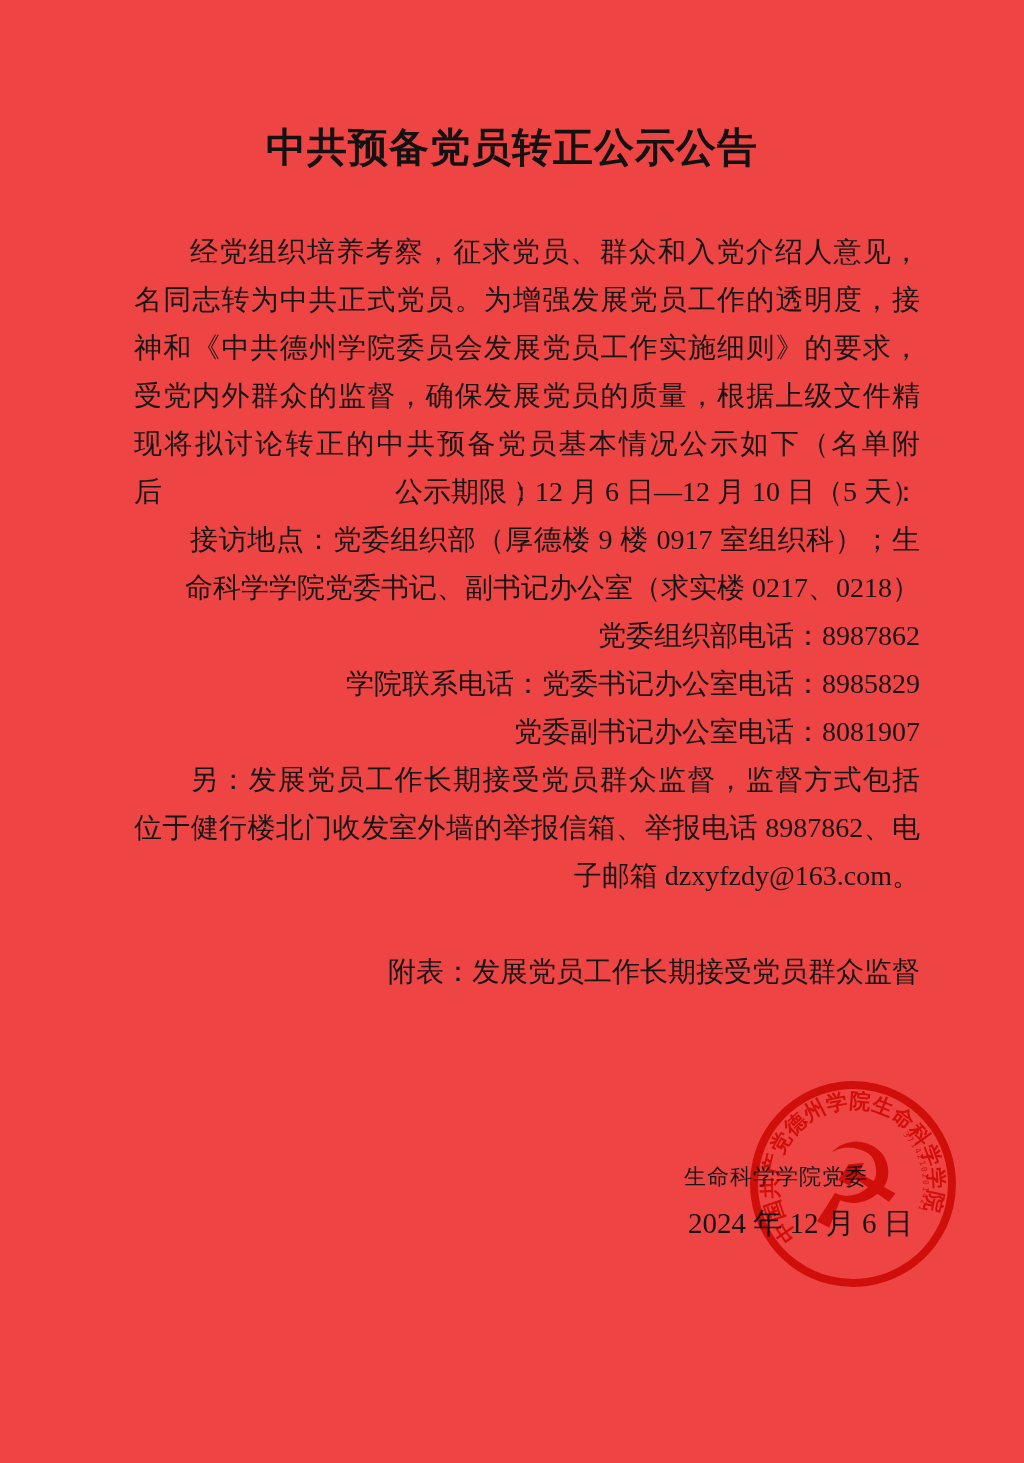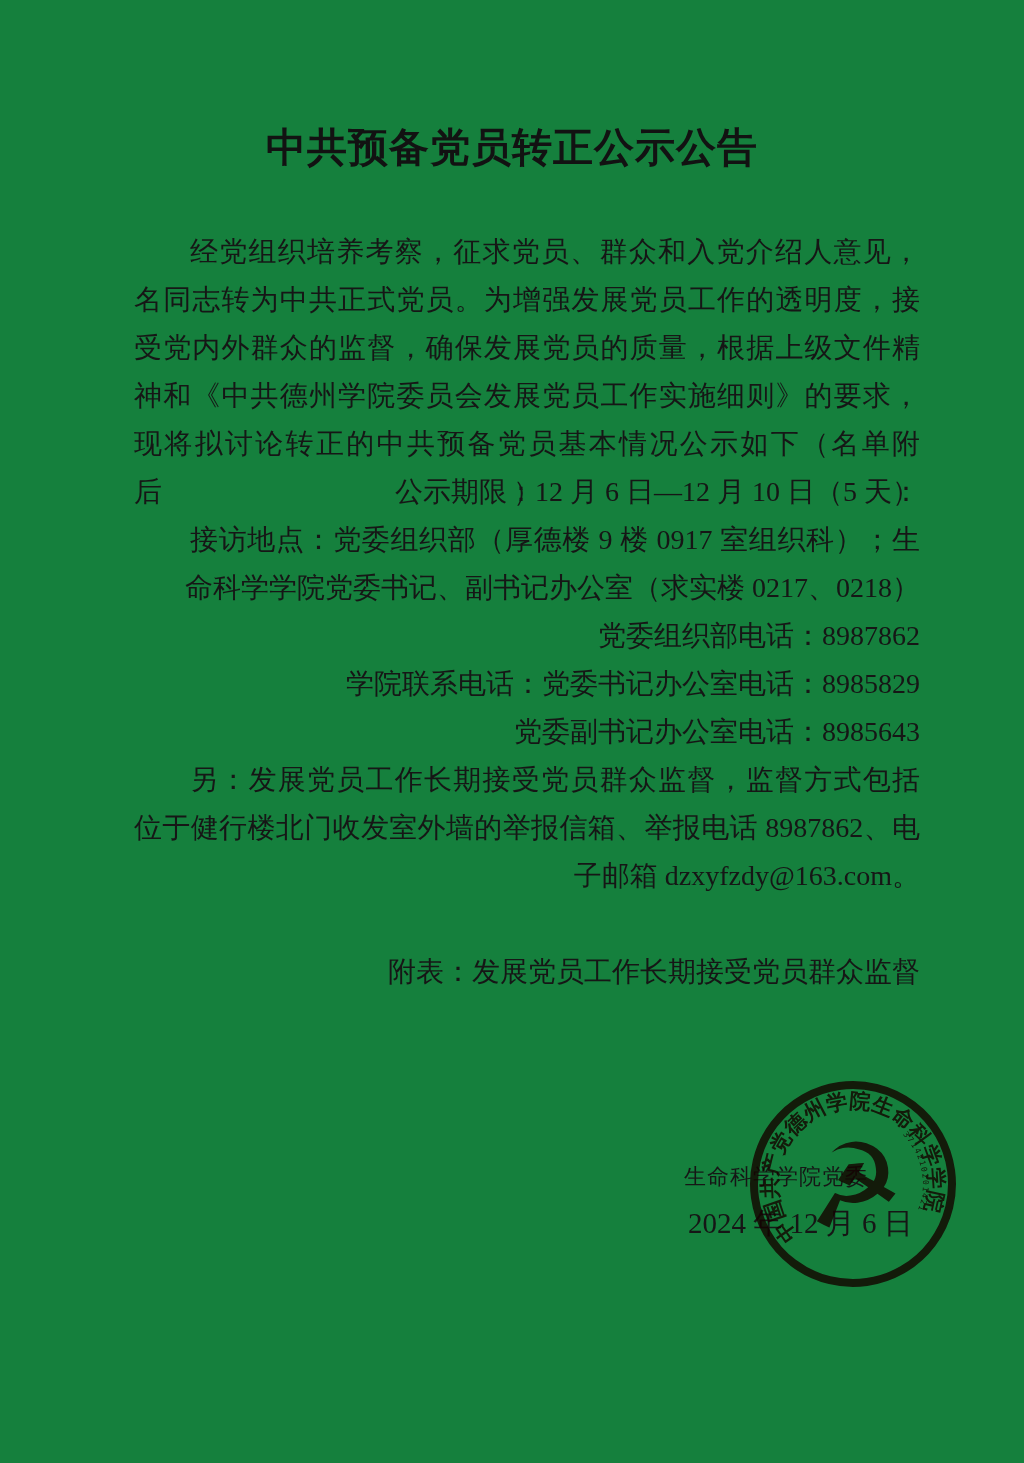--- a/index.html
+++ b/index.html
@@ -5,21 +5,21 @@
   html, body {
     margin: 0;
     padding: 0;
     background: #e8e8e8;
   }
   .page {
     position: relative;
     width: 1024px;
     height: 1463px;
     margin: 0 auto;
-    background: #15803d;
+    background: #ef4444;
     overflow: hidden;
     font-family: "Liberation Serif", "DejaVu Serif", serif;
     color: #161616;
   }
   .doc-title {
     position: absolute;
     top: 120px;
     left: 0;
     width: 100%;
     text-align: center;
@@ -98,29 +98,29 @@
 </head>
 <body>
 
 <div class="page">
 
   <div class="doc-title">中共预备党员转正公示公告</div>
 
   <div class="body-text">
     <div class="line ind jf">经党组织培养考察，征求党员、群众和入党介绍人意见，</div>
     <div class="line jf">名同志转为中共正式党员。为增强发展党员工作的透明度，接</div>
+    <div class="line jf">神和《中共德州学院委员会发展党员工作实施细则》的要求，</div>
     <div class="line jf">受党内外群众的监督，确保发展党员的质量，根据上级文件精</div>
-    <div class="line jf">神和《中共德州学院委员会发展党员工作实施细则》的要求，</div>
     <div class="line jf">现将拟讨论转正的中共预备党员基本情况公示如下（名单附后）：</div>
     <div class="line ind">公示期限：12 月 6 日—12 月 10 日（5 天）</div>
     <div class="line ind jf">接访地点：党委组织部（厚德楼 9 楼 0917 室组织科）；生</div>
     <div class="line">命科学学院党委书记、副书记办公室（求实楼 0217、0218）</div>
     <div class="line ind">党委组织部电话：8987862</div>
     <div class="line ind">学院联系电话：党委书记办公室电话：8985829</div>
-    <div class="line ind9">党委副书记办公室电话：8985643</div>
+    <div class="line ind9">党委副书记办公室电话：8081907</div>
     <div class="line ind jf">另：发展党员工作长期接受党员群众监督，监督方式包括</div>
     <div class="line jf">位于健行楼北门收发室外墙的举报信箱、举报电话 8987862、电</div>
     <div class="line">子邮箱 dzxyfzdy@163.com。</div>
     <div class="line ind gap-before">附表：发展党员工作长期接受党员群众监督</div>
   </div>
 
   <div class="sig-org">生命科学学院党委</div>
 
   <div class="sig-date">2024 年 12 月 6 日</div>
 

